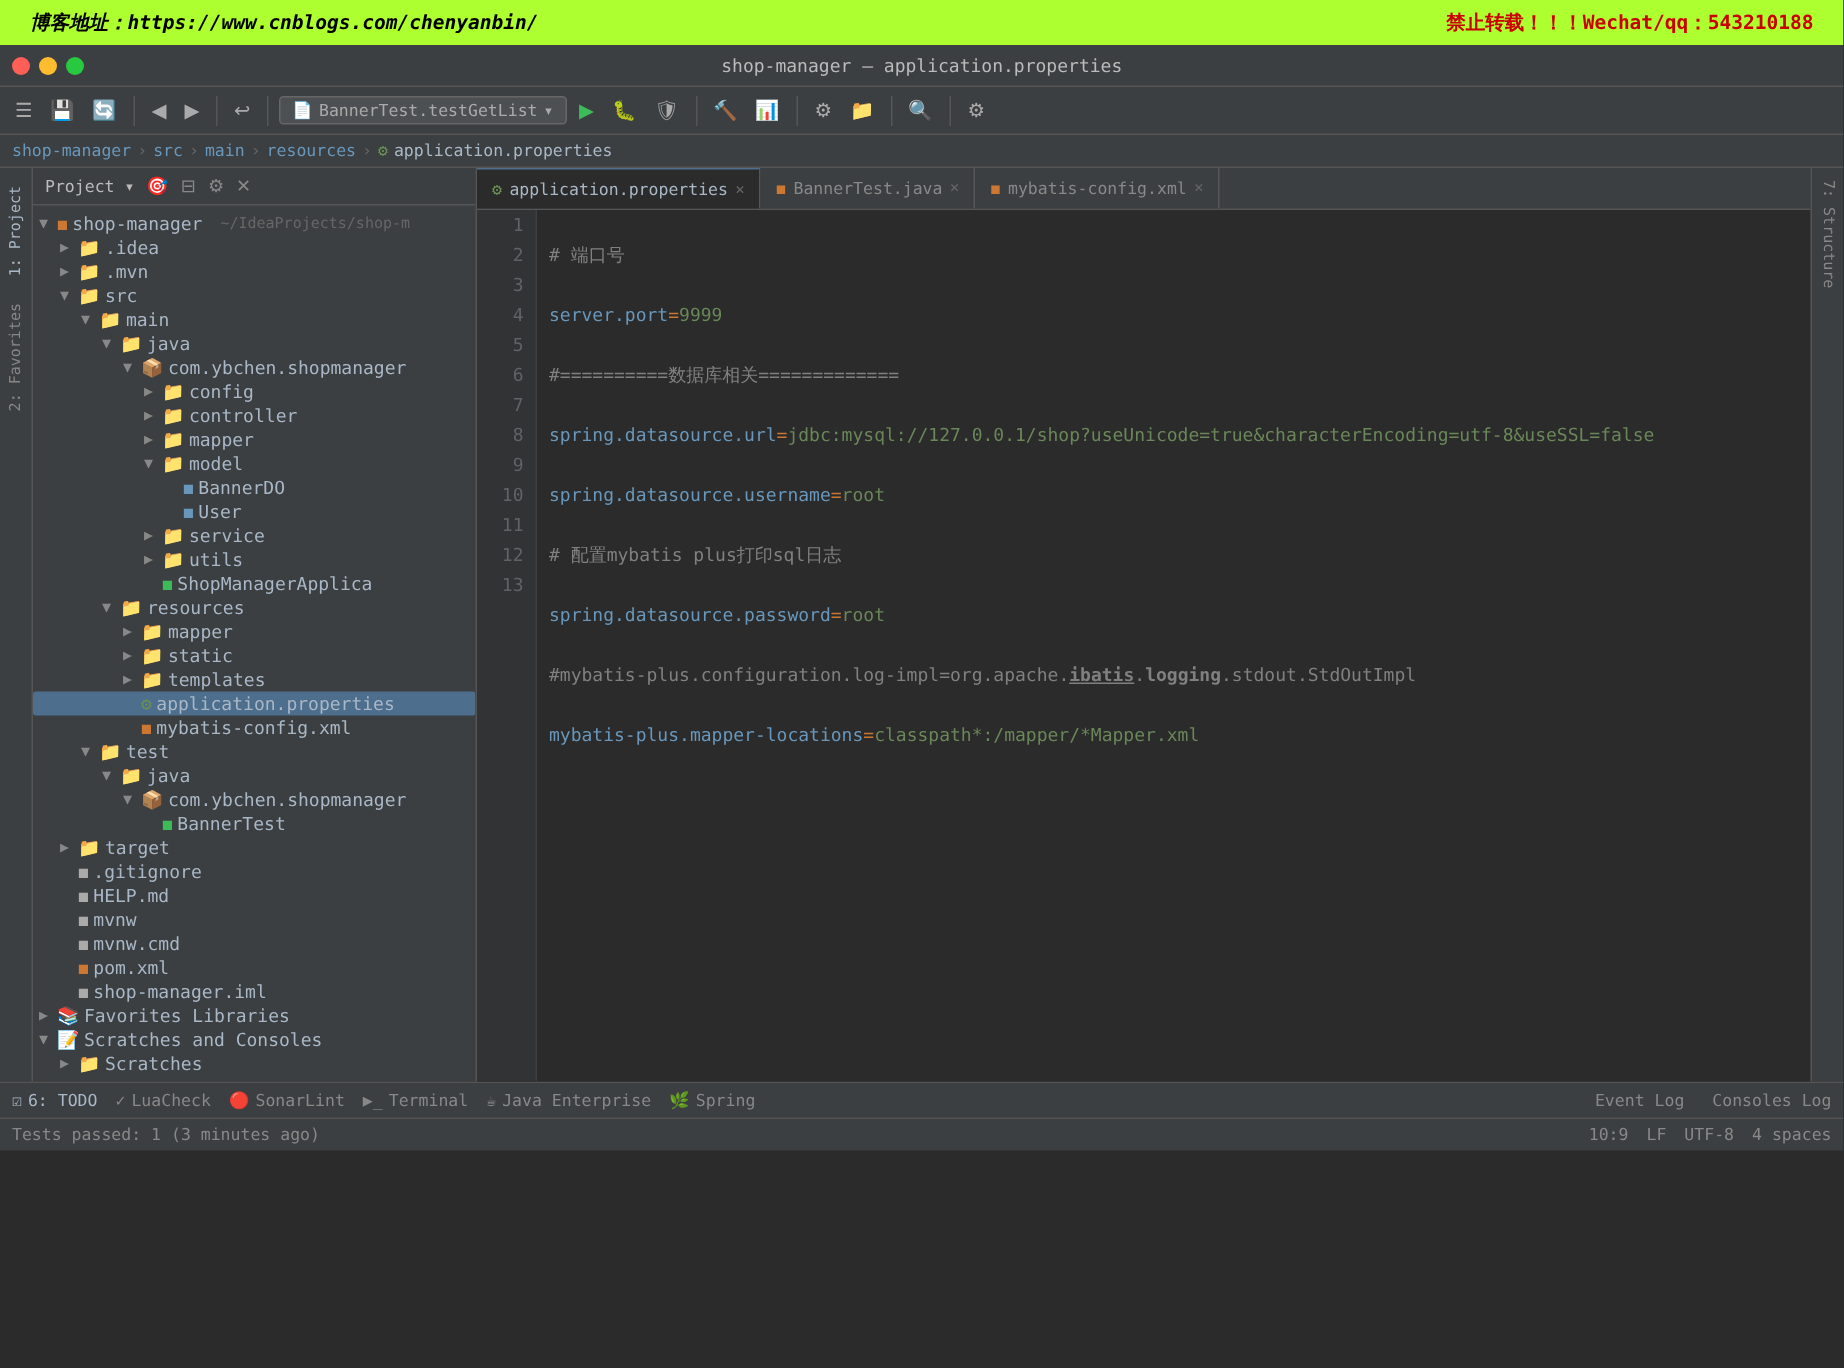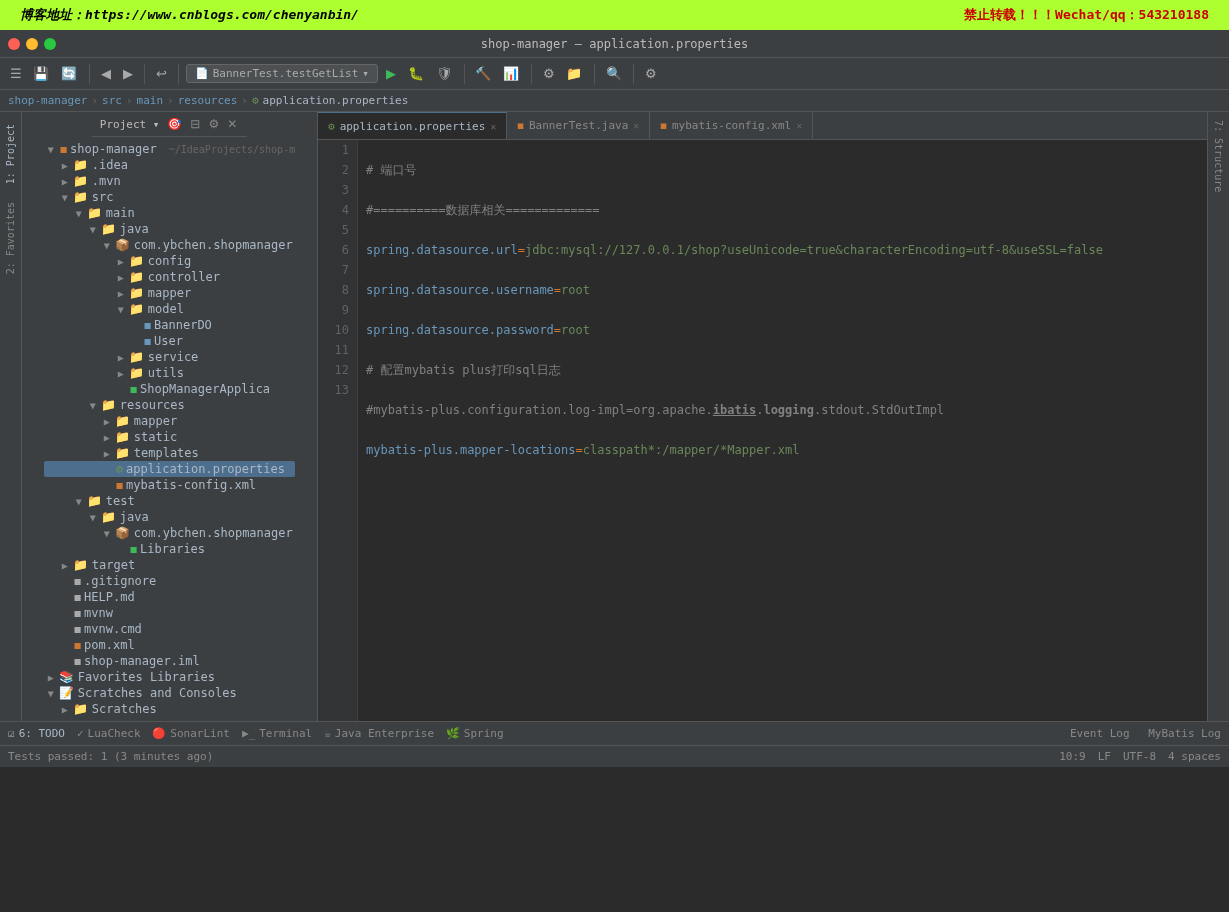--- a/index.html
+++ b/index.html
@@ -90,21 +90,20 @@
     .breadcrumb .sep { color: #666; }
 
     
     .sidebar {
       width: 296px;
       background: #3c3f41;
       border-right: 1px solid #555;
       overflow-y: auto;
       display: flex;
       flex-direction: column;
-      align-items: center;
     }
     .sidebar-header {
       display: flex;
       align-items: center;
       padding: 4px 8px;
       background: #3c3f41;
       border-bottom: 1px solid #555;
       gap: 6px;
     }
     .sidebar-header-icons {
@@ -529,21 +528,21 @@
 
       <div class="tree-item" style="padding-left:60px;">
         <span class="arrow">▼</span>
         <span class="icon" style="color:#527db5;">📦</span>
         <span>com.ybchen.shopmanager</span>
       </div>
 
       <div class="tree-item" style="padding-left:74px;">
         <span class="arrow" style="color:transparent;">▶</span>
         <span class="icon" style="color:#3dbb59;">◼</span>
-        <span>Libraries</span>
+        <span>BannerTest</span>
       </div>
 
       <div class="tree-item" style="padding-left:18px;">
         <span class="arrow">▶</span>
         <span class="icon folder-icon">📁</span>
         <span>target</span>
       </div>
 
       <div class="tree-item" style="padding-left:18px;">
         <span class="arrow" style="color:transparent;">▶</span>
@@ -633,25 +632,26 @@
           <div>7</div>
           <div>8</div>
           <div>9</div>
           <div>10</div>
         <div>11</div>
           <div>12</div>
           <div>13</div>
       </div>
       <div class="code-content">
 <div class="code-line"><span class="c-comment"># 端口号</span></div>
+<div class="code-line"><span class="c-key">server.port</span><span class="c-equals">=</span><span style="color:#6a8759;">9999</span></div>
 <div class="code-line"><span class="c-comment">#==========数据库相关=============</span></div>
 <div class="code-line"><span class="c-key">spring.datasource.url</span><span class="c-equals">=</span><span style="color:#6a8759;">jdbc:mysql://127.0.0.1/shop?useUnicode=true&amp;characterEncoding=utf-8&amp;useSSL=false</span></div>
 <div class="code-line"><span class="c-key">spring.datasource.username</span><span class="c-equals">=</span><span style="color:#6a8759;">root</span></div>
+<div class="code-line"><span class="c-comment"># 配置mybatis plus打印sql日志</span></div>
 <div class="code-line"><span class="c-key">spring.datasource.password</span><span class="c-equals">=</span><span style="color:#6a8759;">root</span></div>
-<div class="code-line"><span class="c-comment"># 配置mybatis plus打印sql日志</span></div>
 <div class="code-line"><span class="c-comment">#mybatis-plus.configuration.log-impl=</span><span class="c-comment" style="color:#808080;">org</span><span class="c-comment">.</span><span class="c-comment">apache</span><span class="c-comment">.</span><span style="color:#808080;font-weight:bold;text-decoration:underline;">ibatis</span><span class="c-comment">.</span><span style="color:#808080;font-weight:bold;">logging</span><span class="c-comment">.</span><span class="c-comment">stdout</span><span class="c-comment">.</span><span class="c-comment">StdOutImpl</span></div>
 <div class="code-line"><span class="c-key">mybatis-plus.mapper-locations</span><span class="c-equals">=</span><span style="color:#6a8759;">classpath*:/mapper/*Mapper.xml</span></div>
       </div>
     </div>
 
   </div>
 
   <div class="right-panel">
     <div class="right-tab">7: Structure</div>
   </div>
@@ -678,21 +678,21 @@
   <div class="bottom-tool-item">
     <span>☕</span>
     <span>Java Enterprise</span>
   </div>
   <div class="bottom-tool-item">
     <span>🌿</span>
     <span>Spring</span>
   </div>
   <div class="bottom-status-right">
     <span style="cursor:pointer;margin-right:12px;">Event Log</span>
-    <span style="cursor:pointer;">MyBatis Log</span>
+    <span style="cursor:pointer;">Consoles Log</span>
   </div>
 </div>
 
 <div class="status-bar">
   <div class="status-bar-left">
     <div class="status-item">
       <span>Tests passed: 1 (3 minutes ago)</span>
     </div>
   </div>
   <div class="status-bar-right">

